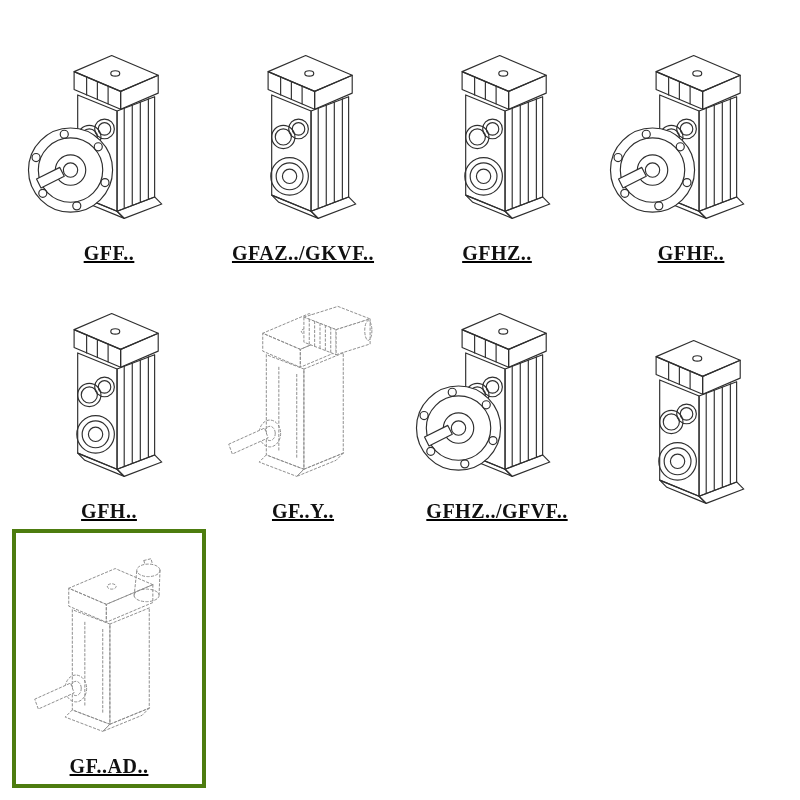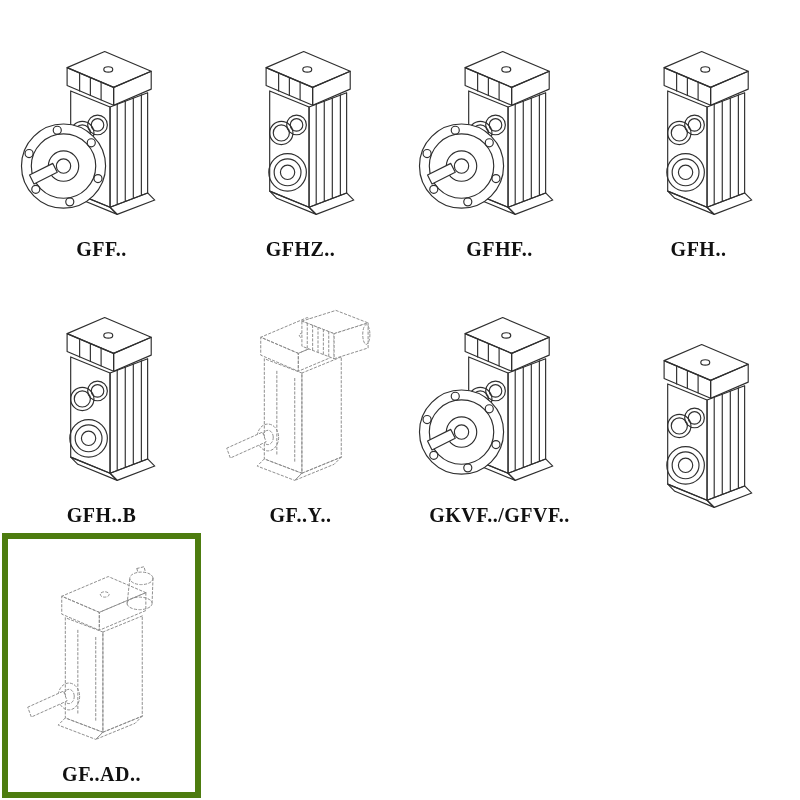--- a/index.html
+++ b/index.html
@@ -11,33 +11,34 @@
     font-family: "Liberation Serif", "DejaVu Serif", serif;
     overflow: hidden;
   }
   .catalog {
     display: grid;
     grid-template-columns: repeat(4, 1fr);
     grid-template-rows: repeat(3, 1fr);
     width: 800px;
     height: 800px;
     box-sizing: border-box;
-    padding: 2px;
+    padding: 12px;
+    text-decoration: underline;
   }
   .cell {
     display: flex;
     flex-direction: column;
     align-items: center;
     justify-content: flex-end;
     box-sizing: border-box;
     padding: 2px 0 6px 0;
     margin: 0;
   }
   .cell.boxed {
-    border: 6px solid #4d7c0f;
+    border: 4px solid #4d7c0f;
   }
   .drawing {
     width: 170px;
     height: 194px;
     display: block;
     fill: none;
     stroke: #2f2f2f;
     stroke-width: 1.3;
     stroke-linejoin: round;
     stroke-linecap: round;
@@ -179,20 +180,28 @@
 
   <figure class="cell">
     <svg class="drawing" viewBox="0 0 190 215">
       <use href="#g-housing"></use>
       <use href="#g-bores-top"></use>
       <use href="#g-flange"></use>
     </svg>
     <figcaption class="label">GFF..</figcaption>
   </figure>
 
+  <figure class="cell">
+    <svg class="drawing" viewBox="0 0 190 215">
+      <use href="#g-housing"></use>
+      <use href="#g-bores-top"></use>
+      <use href="#g-bore-main"></use>
+    </svg>
+    <figcaption class="label">GFAZ../GKVF..</figcaption>
+  </figure>
 
   <figure class="cell">
     <svg class="drawing" viewBox="0 0 190 215">
       <use href="#g-housing"></use>
       <use href="#g-bores-top"></use>
       <use href="#g-bore-main"></use>
     </svg>
     <figcaption class="label">GFHZ..</figcaption>
   </figure>
 
@@ -207,46 +216,38 @@
 
   <figure class="cell">
     <svg class="drawing" viewBox="0 0 190 215">
       <use href="#g-housing"></use>
       <use href="#g-bores-top"></use>
       <use href="#g-bore-main"></use>
     </svg>
     <figcaption class="label">GFH..</figcaption>
   </figure>
 
-  <figure class="cell">
-    <svg class="drawing" viewBox="0 0 190 215">
-      <use href="#g-housing"></use>
-      <use href="#g-bores-top"></use>
-      <use href="#g-bore-main"></use>
-    </svg>
-    <figcaption class="label">GFH..B</figcaption>
-  </figure>
 
 
   <figure class="cell">
     <svg class="drawing dashed" viewBox="0 0 190 215">
       <use href="#g-housing-plain" transform="translate(200,0) scale(-1,1)"></use>
       <use href="#g-shaft"></use>
       <use href="#g-att-motor"></use>
     </svg>
     <figcaption class="label">GF..Y..</figcaption>
   </figure>
 
   <figure class="cell">
     <svg class="drawing" viewBox="0 0 190 215">
       <use href="#g-housing"></use>
       <use href="#g-bores-top"></use>
       <use href="#g-flange"></use>
     </svg>
-    <figcaption class="label">GKVF../GFVF..</figcaption>
+    <figcaption class="label">GFHZ../GFVF..</figcaption>
   </figure>
 
   <figure class="cell">
     <svg class="drawing" viewBox="0 0 190 215">
       <use href="#g-housing"></use>
       <use href="#g-bores-top"></use>
       <use href="#g-bore-main"></use>
     </svg>
   </figure>
 

